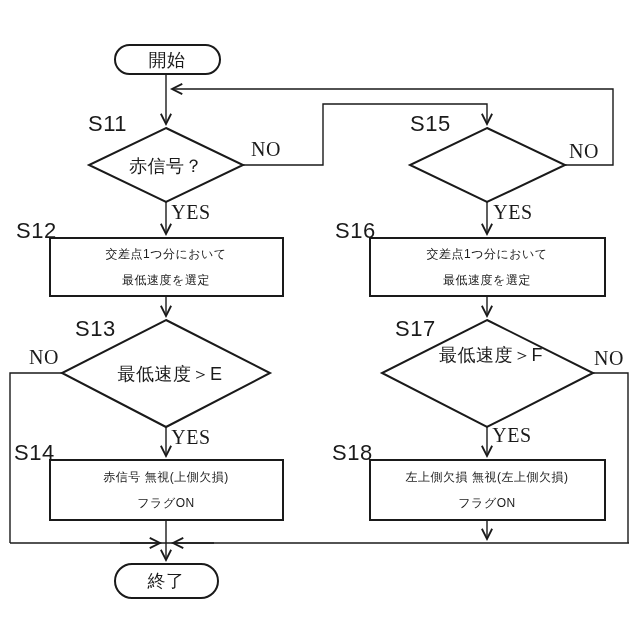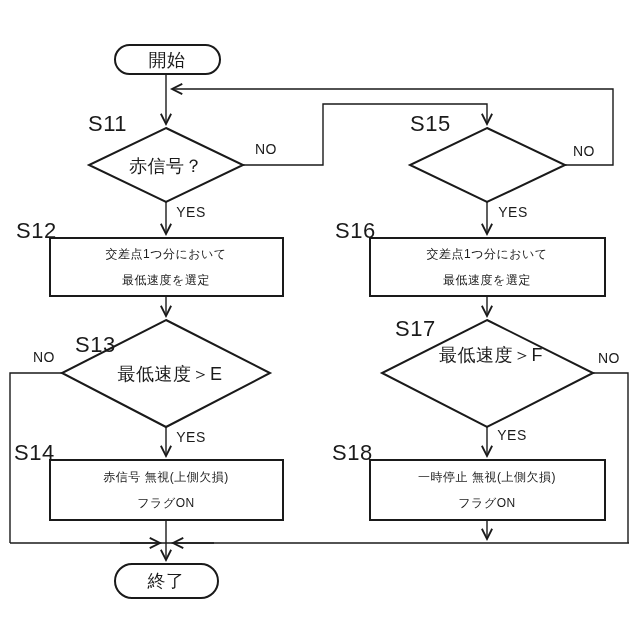--- a/index.html
+++ b/index.html
@@ -41,22 +41,23 @@
     font-size: 12px;
     line-height: 26px;
     letter-spacing: 0.5px;
   }
   .step-id {
     font-size: 22px;
     font-weight: 500;
     letter-spacing: 0.5px;
   }
   .branch {
-    font-size: 14px;
+    font-size: 20px;
     letter-spacing: 0.5px;
+    font-family: Liberation Serif, serif;
   }
 </style>
 </head>
 <body>
 
 <div id="stage">
 
   <svg id="lines-svg" viewBox="0 0 640 640" xmlns="http://www.w3.org/2000/svg">
     <defs>
       <marker id="arr" viewBox="0 0 12 12" refX="10" refY="6" markerWidth="11" markerHeight="11" orient="auto-start-reverse">
@@ -95,21 +96,21 @@
       <rect x="370" y="460" width="235" height="60"></rect>
       <rect x="115" y="564" width="103" height="34" rx="17"></rect>
     </g>
   </svg>
 
   <div class="lbl center node-text" style="left:167px; top:60px;">開始</div>
   <div class="lbl center node-text" style="left:166px; top:581px;">終了</div>
 
   <div class="lbl step-id" style="left:88px;  top:111px;">S11</div>
   <div class="lbl step-id" style="left:16px;  top:218px;">S12</div>
-  <div class="lbl step-id" style="left:75px;  top:332px;">S13</div>
+  <div class="lbl step-id" style="left:75px;  top:316px;">S13</div>
   <div class="lbl step-id" style="left:14px;  top:440px;">S14</div>
   <div class="lbl step-id" style="left:410px; top:111px;">S15</div>
   <div class="lbl step-id" style="left:335px; top:218px;">S16</div>
   <div class="lbl step-id" style="left:395px; top:316px;">S17</div>
   <div class="lbl step-id" style="left:332px; top:440px;">S18</div>
 
   <div class="lbl center node-text" style="left:166px; top:166px;">赤信号？</div>
   <div class="lbl center node-text" style="left:170px; top:374px;">最低速度＞E</div>
   <div class="lbl center node-text" style="left:491px; top:355px;">最低速度＞F</div>
 
@@ -119,21 +120,21 @@
   </div>
   <div class="lbl center box-text" style="left:166px; top:490px;">
     <div>赤信号 無視(上側欠損)</div>
     <div>フラグON</div>
   </div>
   <div class="lbl center box-text" style="left:487px; top:267px;">
     <div>交差点1つ分において</div>
     <div>最低速度を選定</div>
   </div>
   <div class="lbl center box-text" style="left:487px; top:490px;">
-    <div>一時停止 無視(上側欠損)</div>
+    <div>左上側欠損 無視(左上側欠損)</div>
     <div>フラグON</div>
   </div>
 
   <div class="lbl center branch" style="left:266px; top:149px;">NO</div>
   <div class="lbl center branch" style="left:191px; top:212px;">YES</div>
   <div class="lbl center branch" style="left:44px;  top:357px;">NO</div>
   <div class="lbl center branch" style="left:191px; top:437px;">YES</div>
   <div class="lbl center branch" style="left:584px; top:151px;">NO</div>
   <div class="lbl center branch" style="left:513px; top:212px;">YES</div>
   <div class="lbl center branch" style="left:609px; top:358px;">NO</div>

